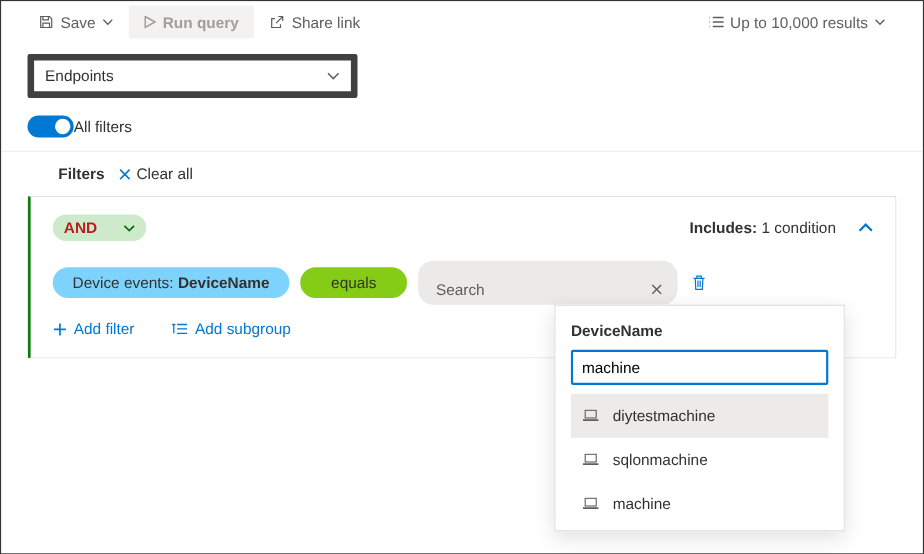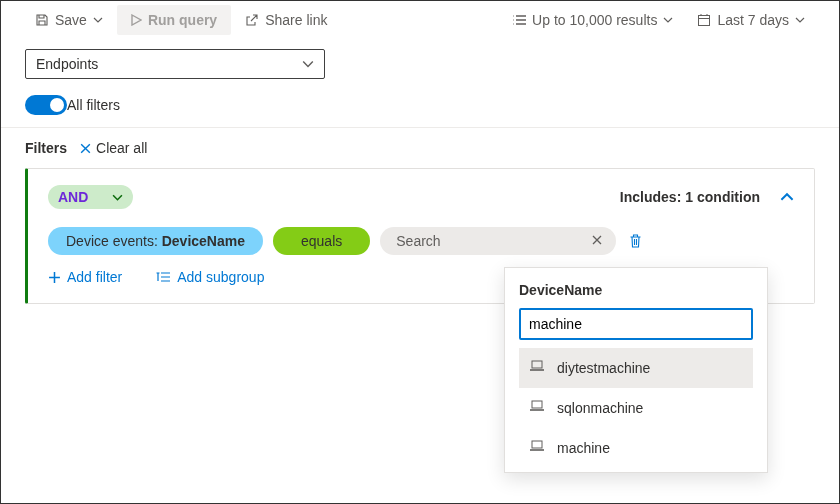--- a/index.html
+++ b/index.html
@@ -7,62 +7,62 @@
 
   
   .toolbar { display: flex; align-items: center; padding: 4px 24px 10px 24px; gap: 4px; }
   .btn { display: inline-flex; align-items: center; gap: 6px; border: none; background: transparent; padding: 6px 10px; cursor: pointer; font-size: 14px; color: #605e5c; }
   .btn-run { background: #f3f2f1; color: #a19f9d; border-radius: 2px; padding: 7px 14px; font-weight: 600; }
   .btn-run .tri { color: #a19f9d; }
   .spacer { flex: 1; }
 
   
   .dd-row { display: flex; gap: 12px; padding: 4px 24px 12px 24px; }
-  .dropdown { border: 1px solid #404040; border-radius: 2px; padding: 6px 10px; display: flex; align-items: center; justify-content: space-between; width: 300px; cursor: pointer; background:#fff; }
+  .dropdown { border: 6px solid #404040; border-radius: 2px; padding: 6px 10px; display: flex; align-items: center; justify-content: space-between; width: 300px; cursor: pointer; background:#fff; }
   .caret { font-size: 12px; color: #605e5c; }
 
   
   .toggle-row { display: flex; align-items: center; padding: 4px 24px 12px 24px; }
   .toggle { width: 42px; height: 20px; border-radius: 10px; background: #0078d4; position: relative; }
   .toggle::after { content: ""; position: absolute; width: 14px; height: 14px; border-radius: 50%; background: #fff; top: 3px; right: 3px; }
 
   .divider { border-top: 1px solid #edebe9; }
 
   
   .filters-row { display: flex; align-items: center; gap: 12px; padding: 12px 24px; }
-  .filters-row .lbl { font-weight: 600; }
+  .filters-row .lbl { font-weight: 600; margin-left: 28px; }
   .clear-all { display: flex; align-items: center; gap: 4px; color: #323130; cursor: pointer; justify-content: space-between; }
 
   
   .panel { margin: 0 24px; border: 1px solid #e1dfdd; border-left: 3px solid #107c10; border-radius: 2px; padding: 16px 20px 18px 20px; position: relative; }
   .panel-head { display: flex; align-items: center; }
-  .and-pill { background: #cdebca; color: #6d28d9; font-weight: 700; padding: 4px 10px; border-radius: 12px; display: inline-flex; align-items: center; gap: 24px; }
+  .and-pill { background: #cdebca; color: #b91c1c; font-weight: 700; padding: 4px 10px; border-radius: 12px; display: inline-flex; align-items: center; gap: 24px; }
   .and-pill .chev { color:#0b6a0b; }
   .includes { font-weight: 700; margin-left:auto; }
-  .includes-count { font-weight: 700; margin-left:4px; }
+  .includes-count { font-weight: 400; margin-left:4px; }
   .collapse-chev { margin-left: 20px; color:#0078d4; }
 
   .cond-row { display: flex; align-items: center; gap: 10px; margin-top: 18px; flex-wrap: nowrap; }
   .pill { background: #7dd3fc; border-radius: 14px; padding: 6px 18px; white-space: nowrap; color:#323130; }
   .pill b { font-weight: 700; }
   .pill-equals { background: #84cc16; padding: 6px 28px; }
-  .search-pill { background: #eceae8; border-radius: 14px; display: flex; align-items: flex-start; padding: 0 6px 0 16px; flex: 0 0 auto; width: 236px; }
+  .search-pill { background: #eceae8; border-radius: 14px; display: flex; align-items: center; padding: 12px 6px 0 16px; flex: 0 0 auto; width: 236px; }
   .search-pill input { border: none; background: transparent; outline: none; font-size: 14px; flex:1; color:#605e5c; padding:6px 0; }
   .search-pill input::placeholder { color: #605e5c; }
   .x-btn { width: 26px; height: 26px; display:flex; align-items:center; justify-content:center; cursor:pointer; color:#605e5c; }
   .trash { color:#0078d4; cursor:pointer; margin-left:2px; }
 
   .add-row { display:flex; gap:34px; margin-top:14px; }
   .link { color:#0078d4; display:inline-flex; align-items:center; gap:6px; cursor:pointer; }
 
   
   .popover { position: absolute; top: 98px; left: 476px; width: 264px; background:#fff; border:1px solid #e1dfdd; box-shadow: 0 6px 18px rgba(0,0,0,0.12); padding:14px 14px 4px 14px; }
   .pop-title { font-weight:700; margin-bottom:10px; }
   .pop-input { width:100%; border:2px solid #0078d4; border-radius:2px; padding:6px 8px; font-size:14px; outline:none; margin-bottom:8px; }
-  .opt { display:flex; align-items:flex-start; gap:12px; padding:12px 10px; cursor:pointer; color:#323130; }
+  .opt { display:flex; align-items:center; gap:12px; padding:12px 10px; cursor:pointer; color:#323130; }
   .opt.sel { background:#edebe9; }
   .laptop-icon { width:16px; height:12px; }
 
   svg { display:block; }
 </style>
 </head>
 <body>
 
 <div class="toolbar">
   <button class="btn">
@@ -95,34 +95,20 @@
     <span>Share link</span>
   </button>
   <div class="spacer"></div>
   <button class="btn">
     <span>
       <svg width="14" height="12" viewBox="0 0 14 12">
           <path d="M4 2 H14 M4 6 H14 M4 10 H14 M1 2 H1.5 M1 6 H1.5 M1 10 H1.5" stroke="#605e5c" stroke-width="1.4"></path>
         </svg>
     </span>
     <span>Up to 10,000 results</span>
-    <span>
-      <svg width="10" height="10" viewBox="0 0 10 10">
-          <path d="M1 3 L5 7 L9 3" fill="none" stroke="#605e5c" stroke-width="1.2"></path>
-        </svg>
-    </span>
-  </button>
-  <button class="btn">
-    <span>
-      <svg width="14" height="14" viewBox="0 0 14 14">
-          <rect x="1.5" y="2.5" width="11" height="10" fill="none" stroke="#605e5c"></rect>
-          <path d="M1.5 5.5 H12.5 M4 1 V3 M10 1 V3" stroke="#605e5c"></path>
-        </svg>
-    </span>
-    <span>Last 7 days</span>
     <span>
       <svg width="10" height="10" viewBox="0 0 10 10">
           <path d="M1 3 L5 7 L9 3" fill="none" stroke="#605e5c" stroke-width="1.2"></path>
         </svg>
     </span>
   </button>
 </div>
 
 <div class="dd-row">
   <div class="dropdown">

